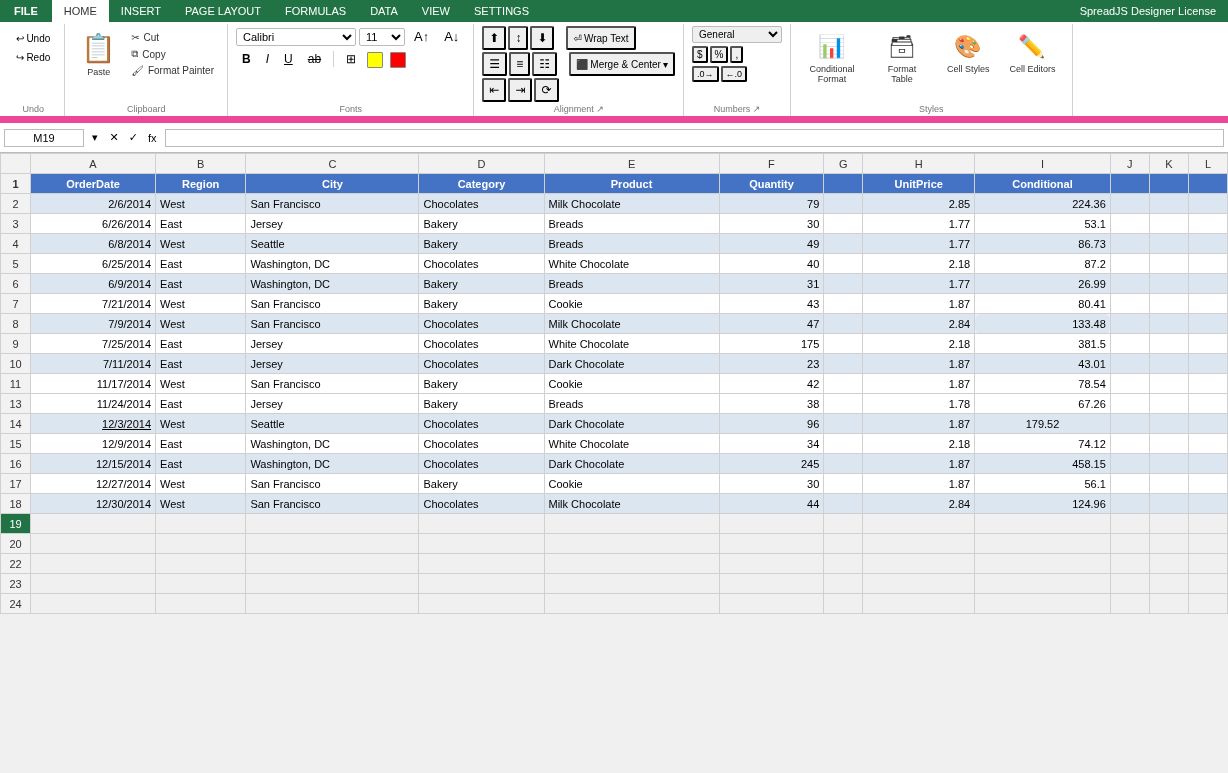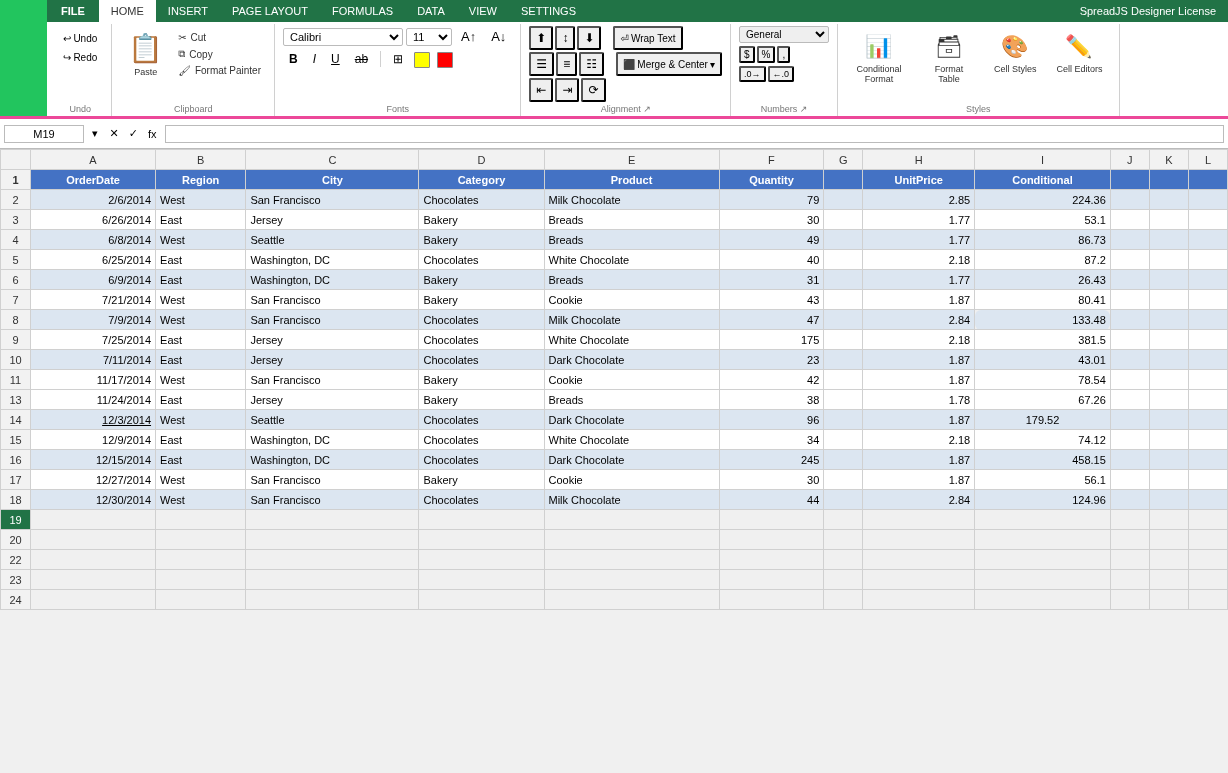--- a/index.html
+++ b/index.html
@@ -1,19 +1,19 @@
 <!DOCTYPE html>
 <html><head>
   <meta charset="utf-8">
   <style>
     * { box-sizing: border-box; margin: 0; padding: 0; }
     body { font-family: 'Segoe UI', Arial, sans-serif; font-size: 11px; background: #f0f0f0; user-select: none; }
 
     
-    .ribbon { background: #22c55e; border-bottom: 3px solid #ec4899; padding-left: 47px; }
+    .ribbon { background: #fde047; border-bottom: 7px solid #ec4899; }
 
     .ribbon-body { display: flex; align-items: stretch; padding: 2px 0 0 2px; background: #fff; min-height: 90px; }
     .ribbon-group {
       display: flex;
       flex-direction: column;
       align-items: flex-start;
       padding: 2px 8px 0 8px;
       border-right: 1px solid #d0d0d0;
       min-width: fit-content;
     }
@@ -393,21 +393,21 @@
         <tr class="data-row-even">
           <td class="row-num">6</td>
           <td style="text-align: right;">6/9/2014</td>
           <td style="text-align: left;">East</td>
           <td style="text-align: left;">Washington, DC</td>
           <td style="text-align: left;">Bakery</td>
           <td style="text-align: left;">Breads</td>
           <td style="text-align: right;">31</td>
           <td></td>
           <td style="text-align: right;">1.77</td>
-          <td style="text-align: right;">26.43</td>
+          <td style="text-align: right;">26.99</td>
           <td></td>
           <td></td>
           <td></td>
         </tr>
         <tr class="data-row-odd">
           <td class="row-num">7</td>
           <td style="text-align: right;">7/21/2014</td>
           <td style="text-align: left;">West</td>
           <td style="text-align: left;">San Francisco</td>
           <td style="text-align: left;">Bakery</td>

